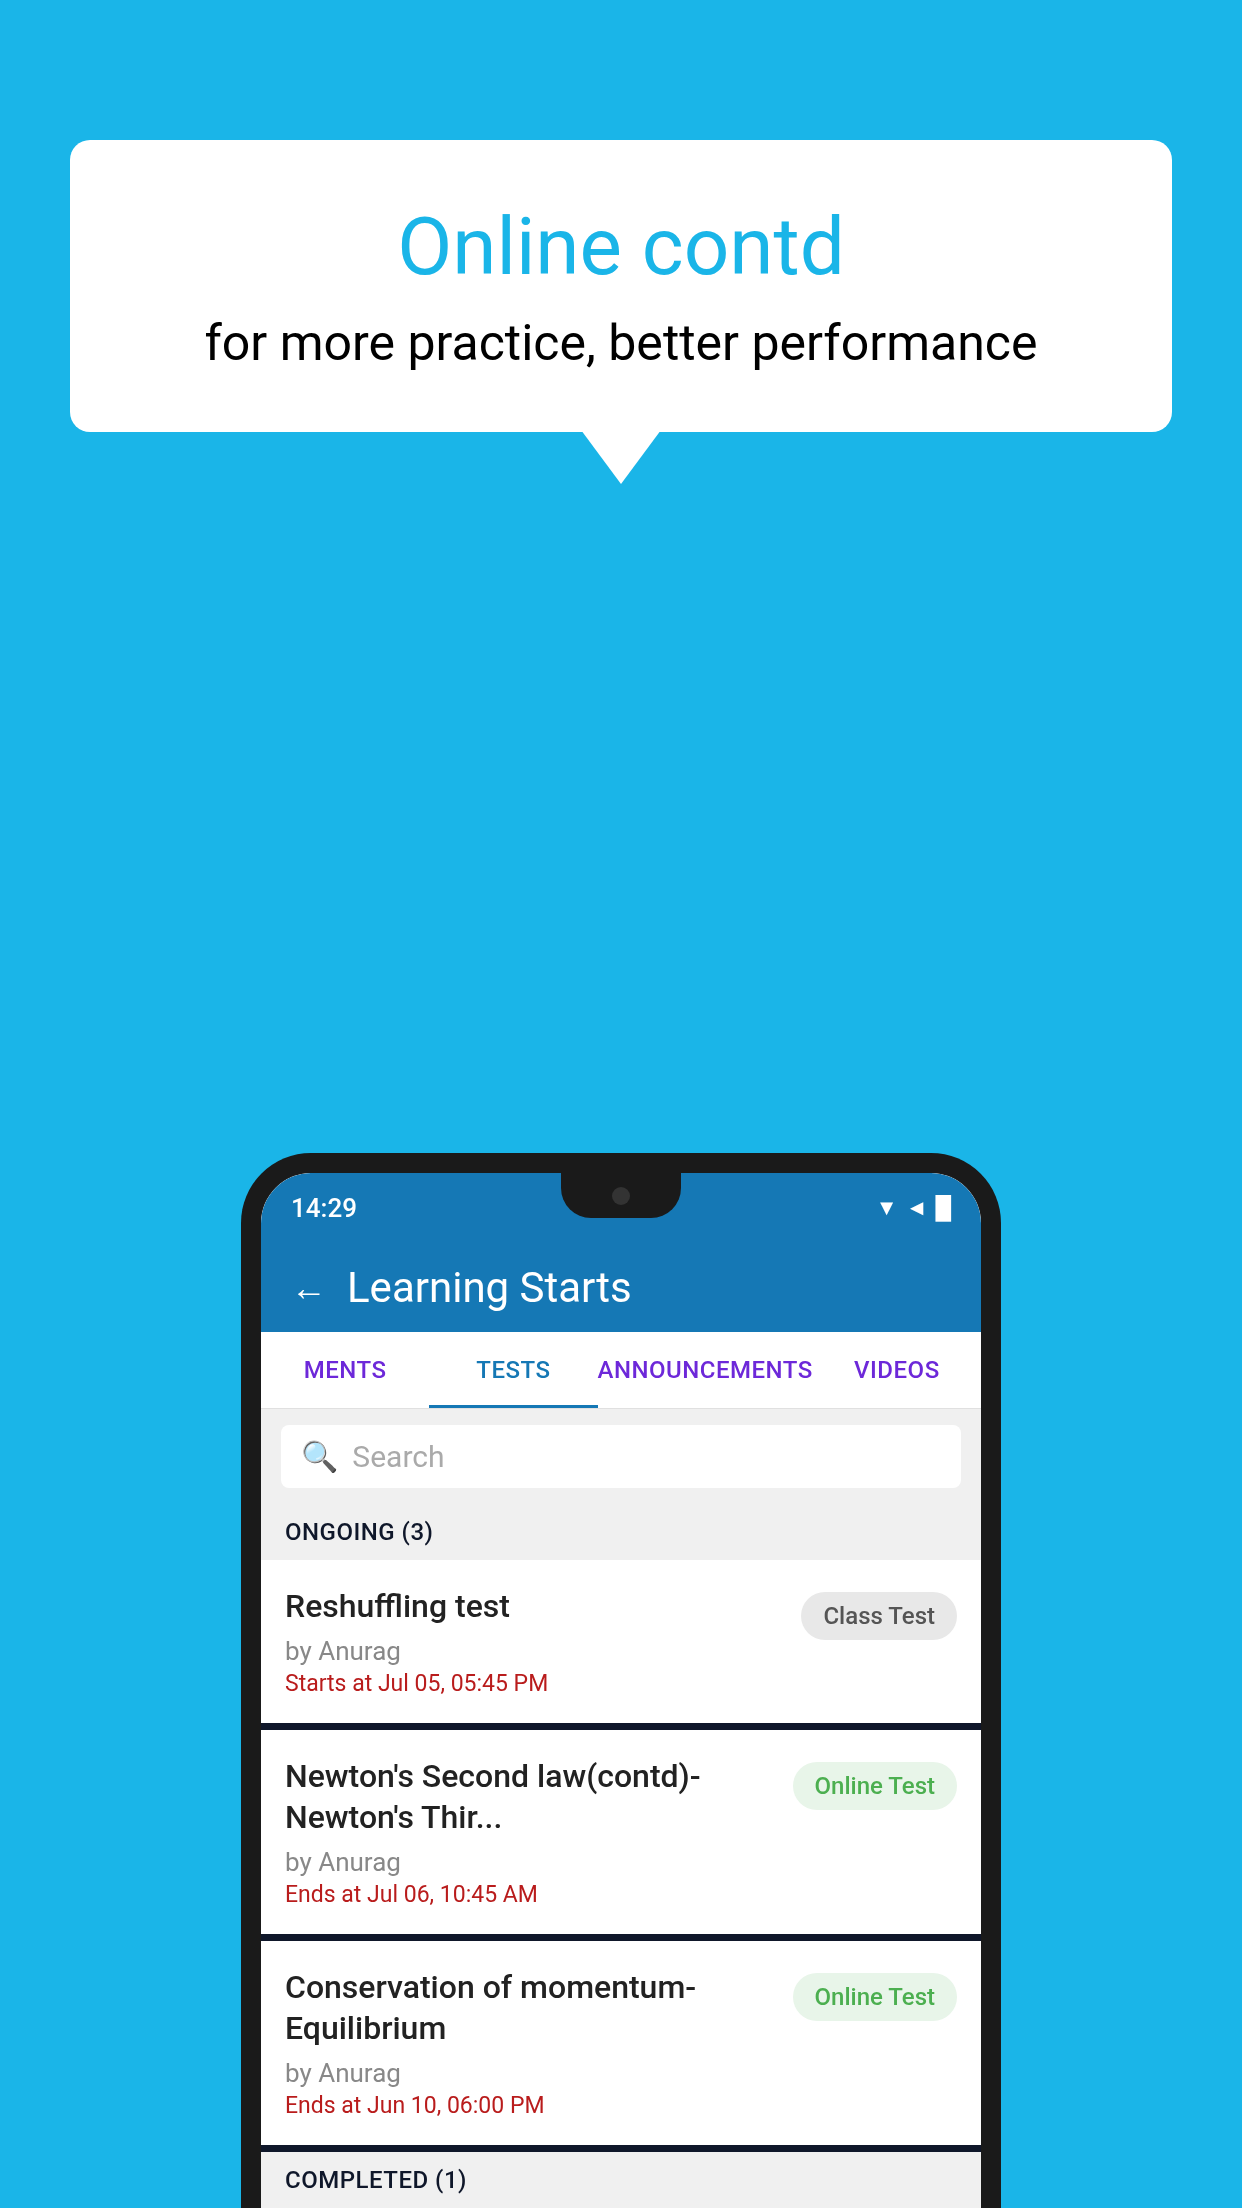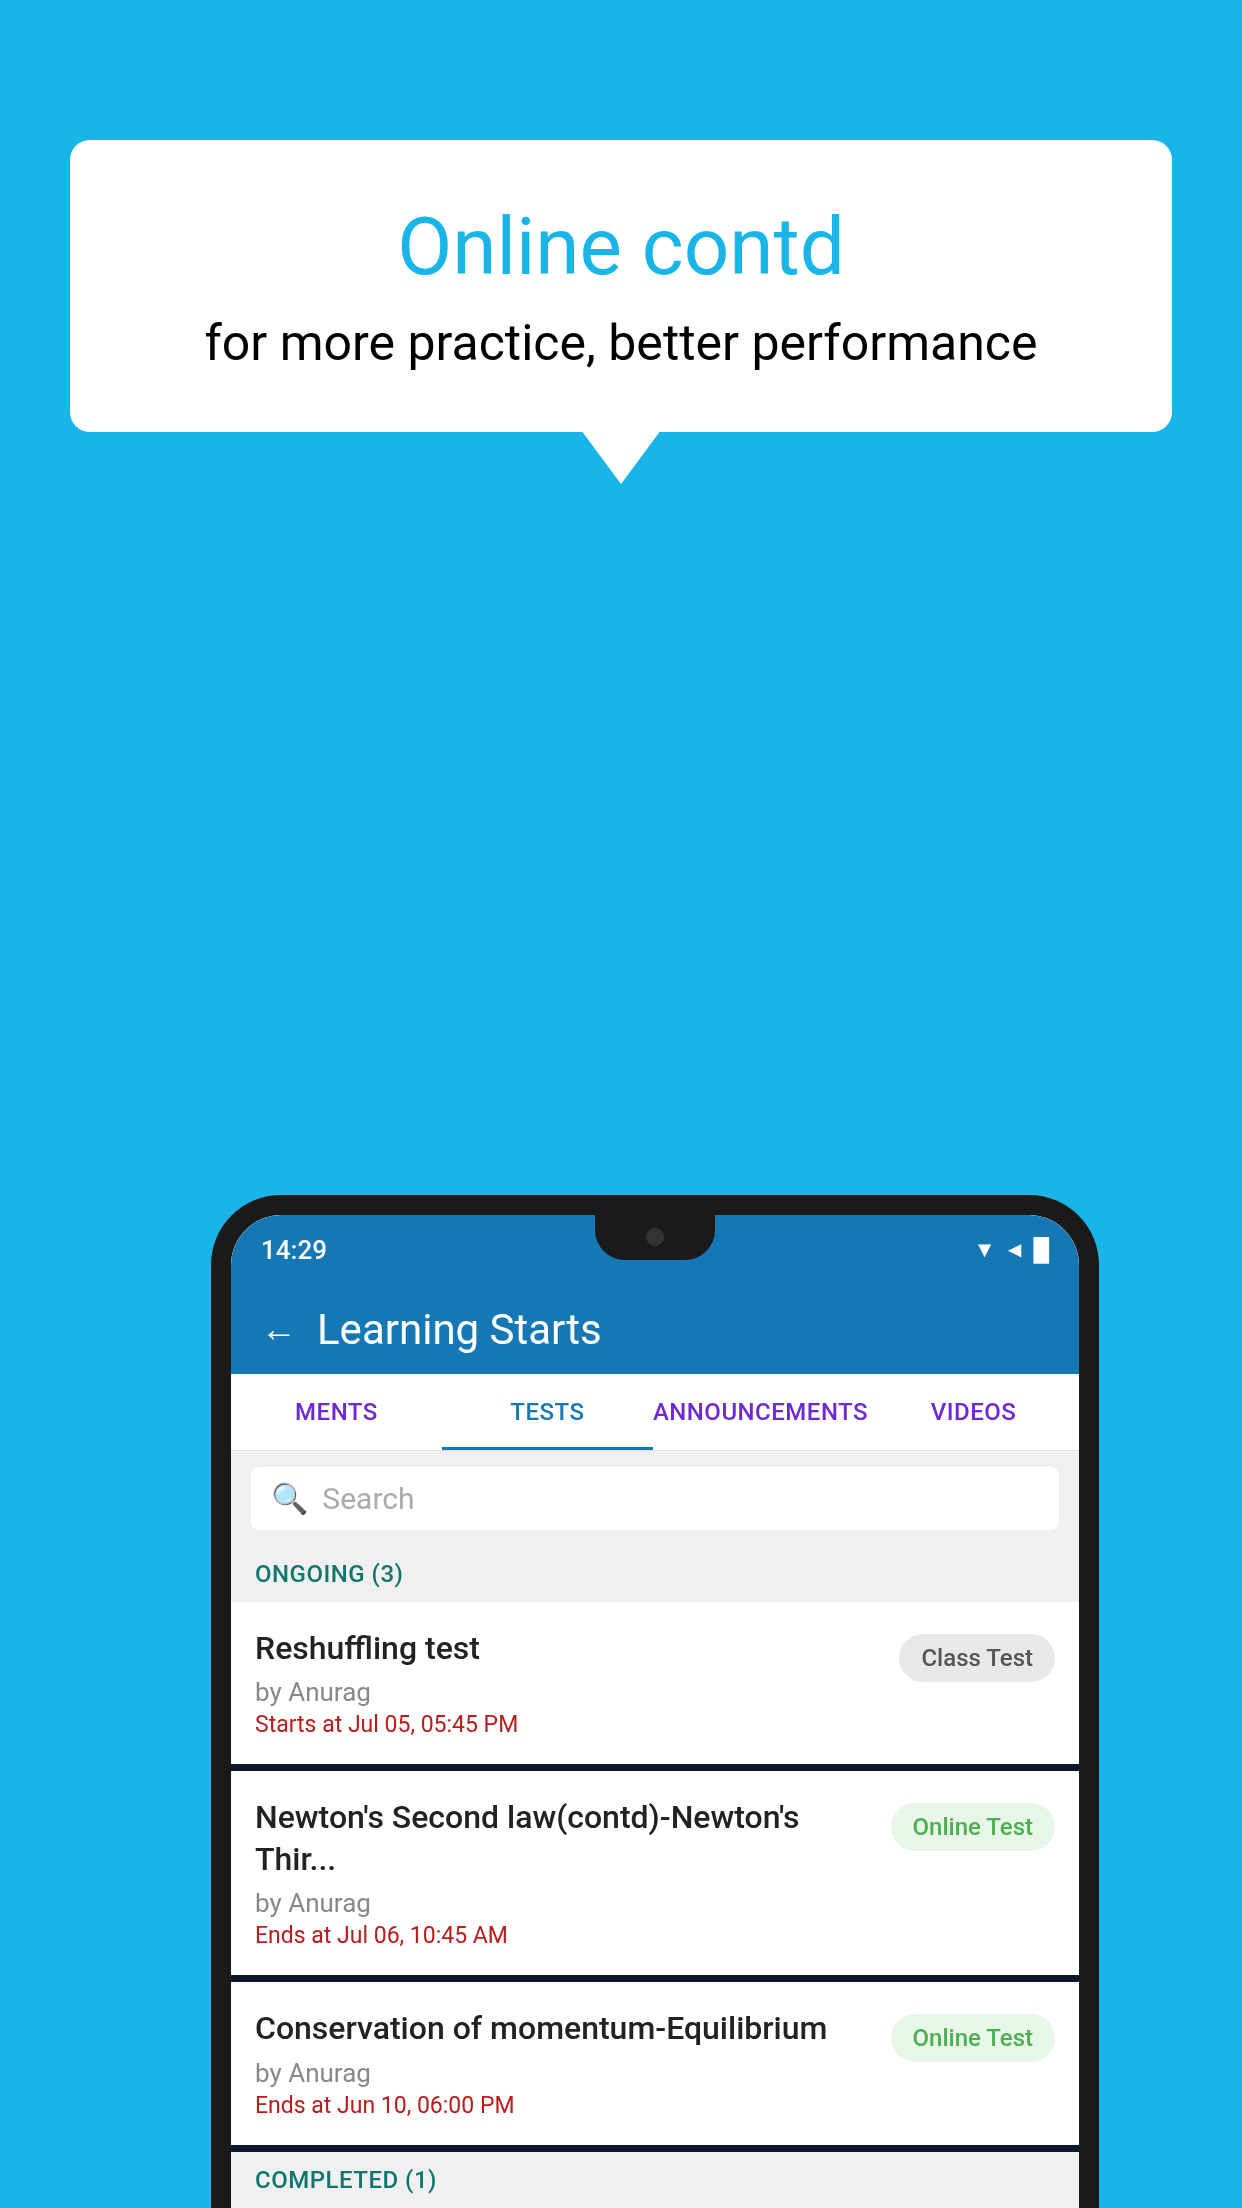--- a/index.html
+++ b/index.html
@@ -55,22 +55,21 @@
       color: #000000;
       font-weight: 400;
     }
 
     
     .phone-wrapper {
       position: absolute;
       bottom: 0;
       left: 50%;
       transform: translateX(-50%);
-      width: 888px;
-      margin-left: 34px;
+      width: 760px;
     }
 
     .phone-frame {
       background: #1a1a1a;
       border-radius: 70px 70px 0 0;
       padding: 20px;
       padding-bottom: 0;
       position: relative;
     }
 
@@ -201,21 +200,21 @@
     .search-placeholder {
       font-size: 30px;
       color: #aaaaaa;
     }
 
     
     .section-header {
       background: #f0f0f0;
       padding: 14px 24px;
       font-size: 24px;
-      color: #0f766e;
+      color: #0f172a;
       font-weight: 500;
       letter-spacing: 0.5px;
     }
 
     
     .test-list {
       background: white;
     }
 
     .test-item {

